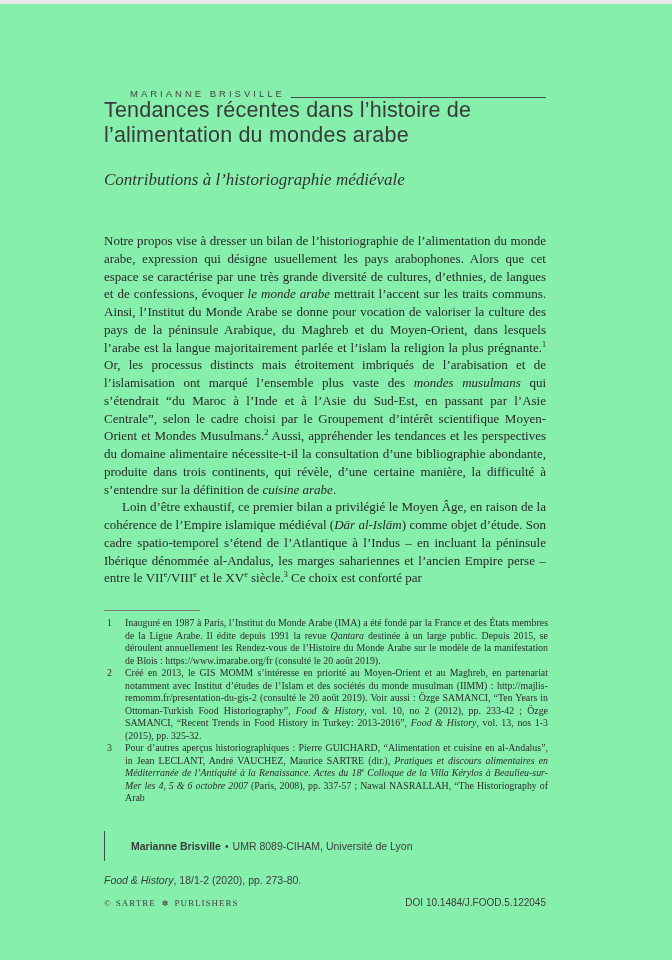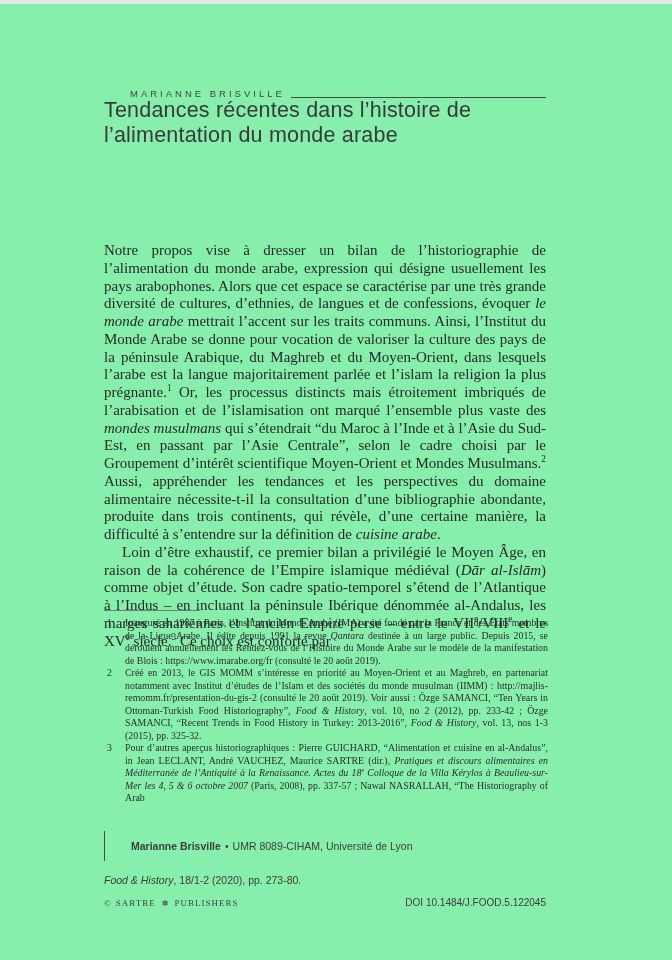--- a/index.html
+++ b/index.html
@@ -58,23 +58,23 @@
     font-family: "Liberation Serif", serif;
     font-style: italic;
     font-weight: 400;
     font-size: 17px;
     color: #333333;
   }
   
   .body {
     position: absolute;
     left: 104px;
-    top: 238px;
+    top: 228px;
     width: 442px;
-    font-size: 15px;
+    font-size: 13px;
     line-height: 17.75px;
     text-align: justify;
     color: #282828;
   }
   .body p { margin: 0; }
   .body p.indent { text-indent: 18px; }
   sup { font-size: 0.62em; vertical-align: super; line-height: 0; }
   
   .fn-rule {
     position: absolute;
@@ -158,22 +158,23 @@
 </head>
 <body>
 
 <div class="page">
 
   <div class="running-head">
     <span class="author-head">MARIANNE BRISVILLE</span>
   </div>
   <div class="head-rule"></div>
 
-  <h1 class="title"><span>Tendances récentes dans l’histoire de</span><br><span>l’alimentation du monde arabe</span></h1>
-
+  <h1 class="title"><span>Tendances récentes dans l’histoire de</span><br><span>l’alimentation du mondes arabe</span></h1>
+
+  <h2 class="subtitle">Contributions à l’historiographie médiévale</h2>
 
   <div class="body">
     <p><span>Notre propos vise à dresser un bilan de l’historiographie de l’alimentation du monde arabe, expression qui désigne usuellement les pays arabophones. Alors que cet espace se caractérise par une très grande diversité de cultures, d’ethnies, de langues et de confessions, évoquer </span><span style="font-style: italic;">le monde arabe</span><span> mettrait l’accent sur les traits communs. Ainsi, l’Institut du Monde Arabe se donne pour vocation de valoriser la culture des pays de la péninsule Arabique, du Maghreb et du Moyen-Orient, dans lesquels l’arabe est la langue majoritairement parlée et l’islam la religion la plus prégnante.</span><sup>1</sup><span> Or, les processus distincts mais étroitement imbriqués de l’arabisation et de l’islamisation ont marqué l’ensemble plus vaste des </span><span style="font-style: italic;">mondes musulmans</span><span> qui s’étendrait “du Maroc à l’Inde et à l’Asie du Sud-Est, en passant par l’Asie Centrale”, selon le cadre choisi par le Groupement d’intérêt scientifique Moyen-Orient et Mondes Musulmans.</span><sup>2</sup><span> Aussi, appréhender les tendances et les perspectives du domaine alimentaire nécessite-t-il la consultation d’une bibliographie abondante, produite dans trois continents, qui révèle, d’une certaine manière, la difficulté à s’entendre sur la définition de </span><span style="font-style: italic;">cuisine arabe</span><span>.</span></p>
     <p class="indent"><span>Loin d’être exhaustif, ce premier bilan a privilégié le Moyen Âge, en raison de la cohérence de l’Empire islamique médiéval (</span><span style="font-style: italic;">Dār al-Islām</span><span>) comme objet d’étude. Son cadre spatio-temporel s’étend de l’Atlantique à l’Indus – en incluant la péninsule Ibérique dénommée al-Andalus, les marges sahariennes et l’ancien Empire perse – entre le VII</span><sup>e</sup><span>/VIII</span><sup>e</sup><span> et le XV</span><sup>e</sup><span> siècle.</span><sup>3</sup><span> Ce choix est conforté par</span></p>
   </div>
 
   <div class="fn-rule"></div>
 
   <div class="footnotes">
     <div class="fn">

